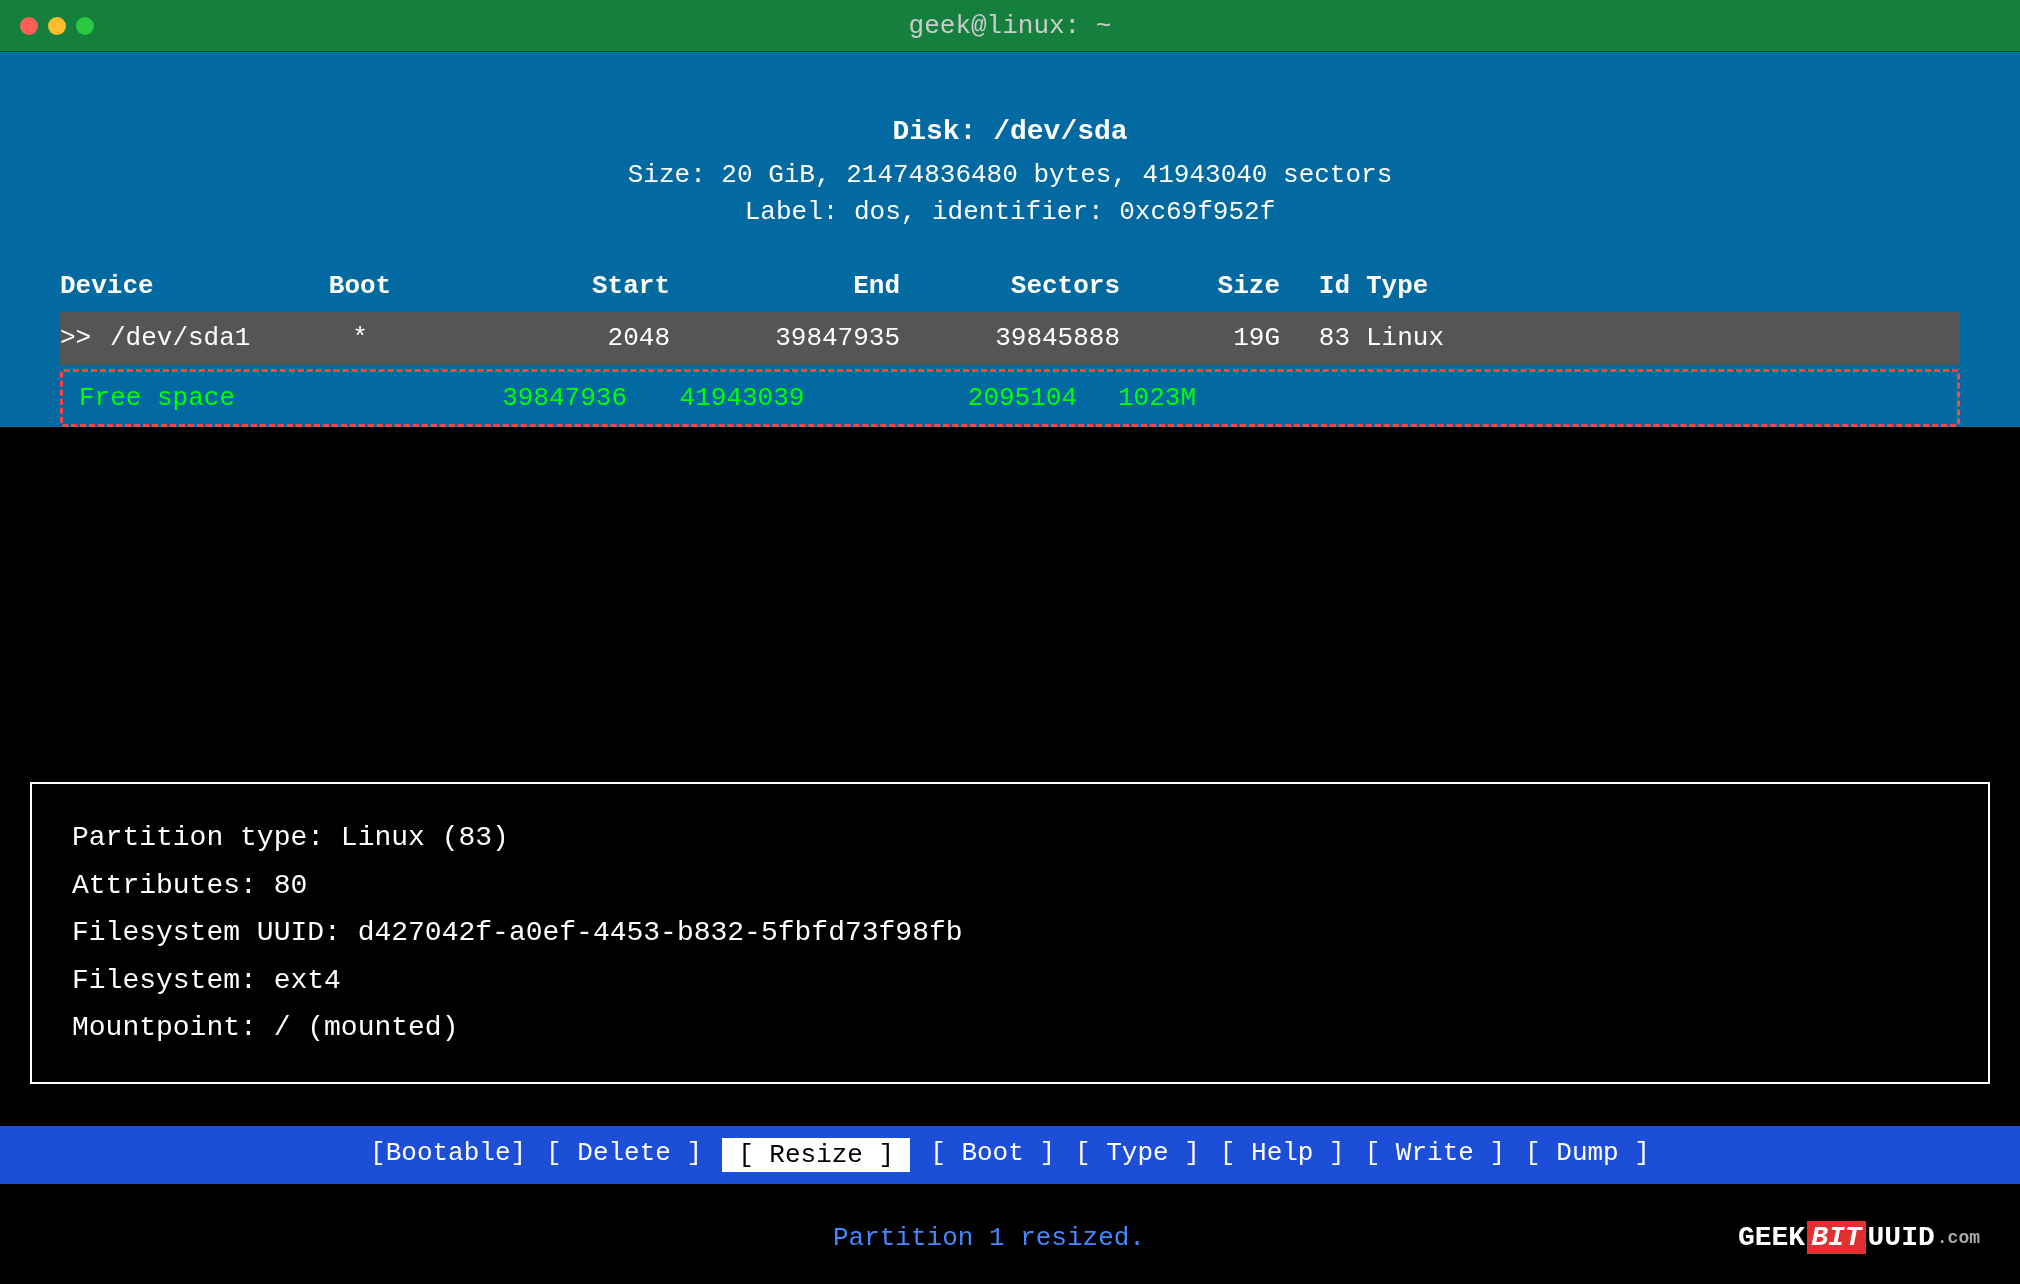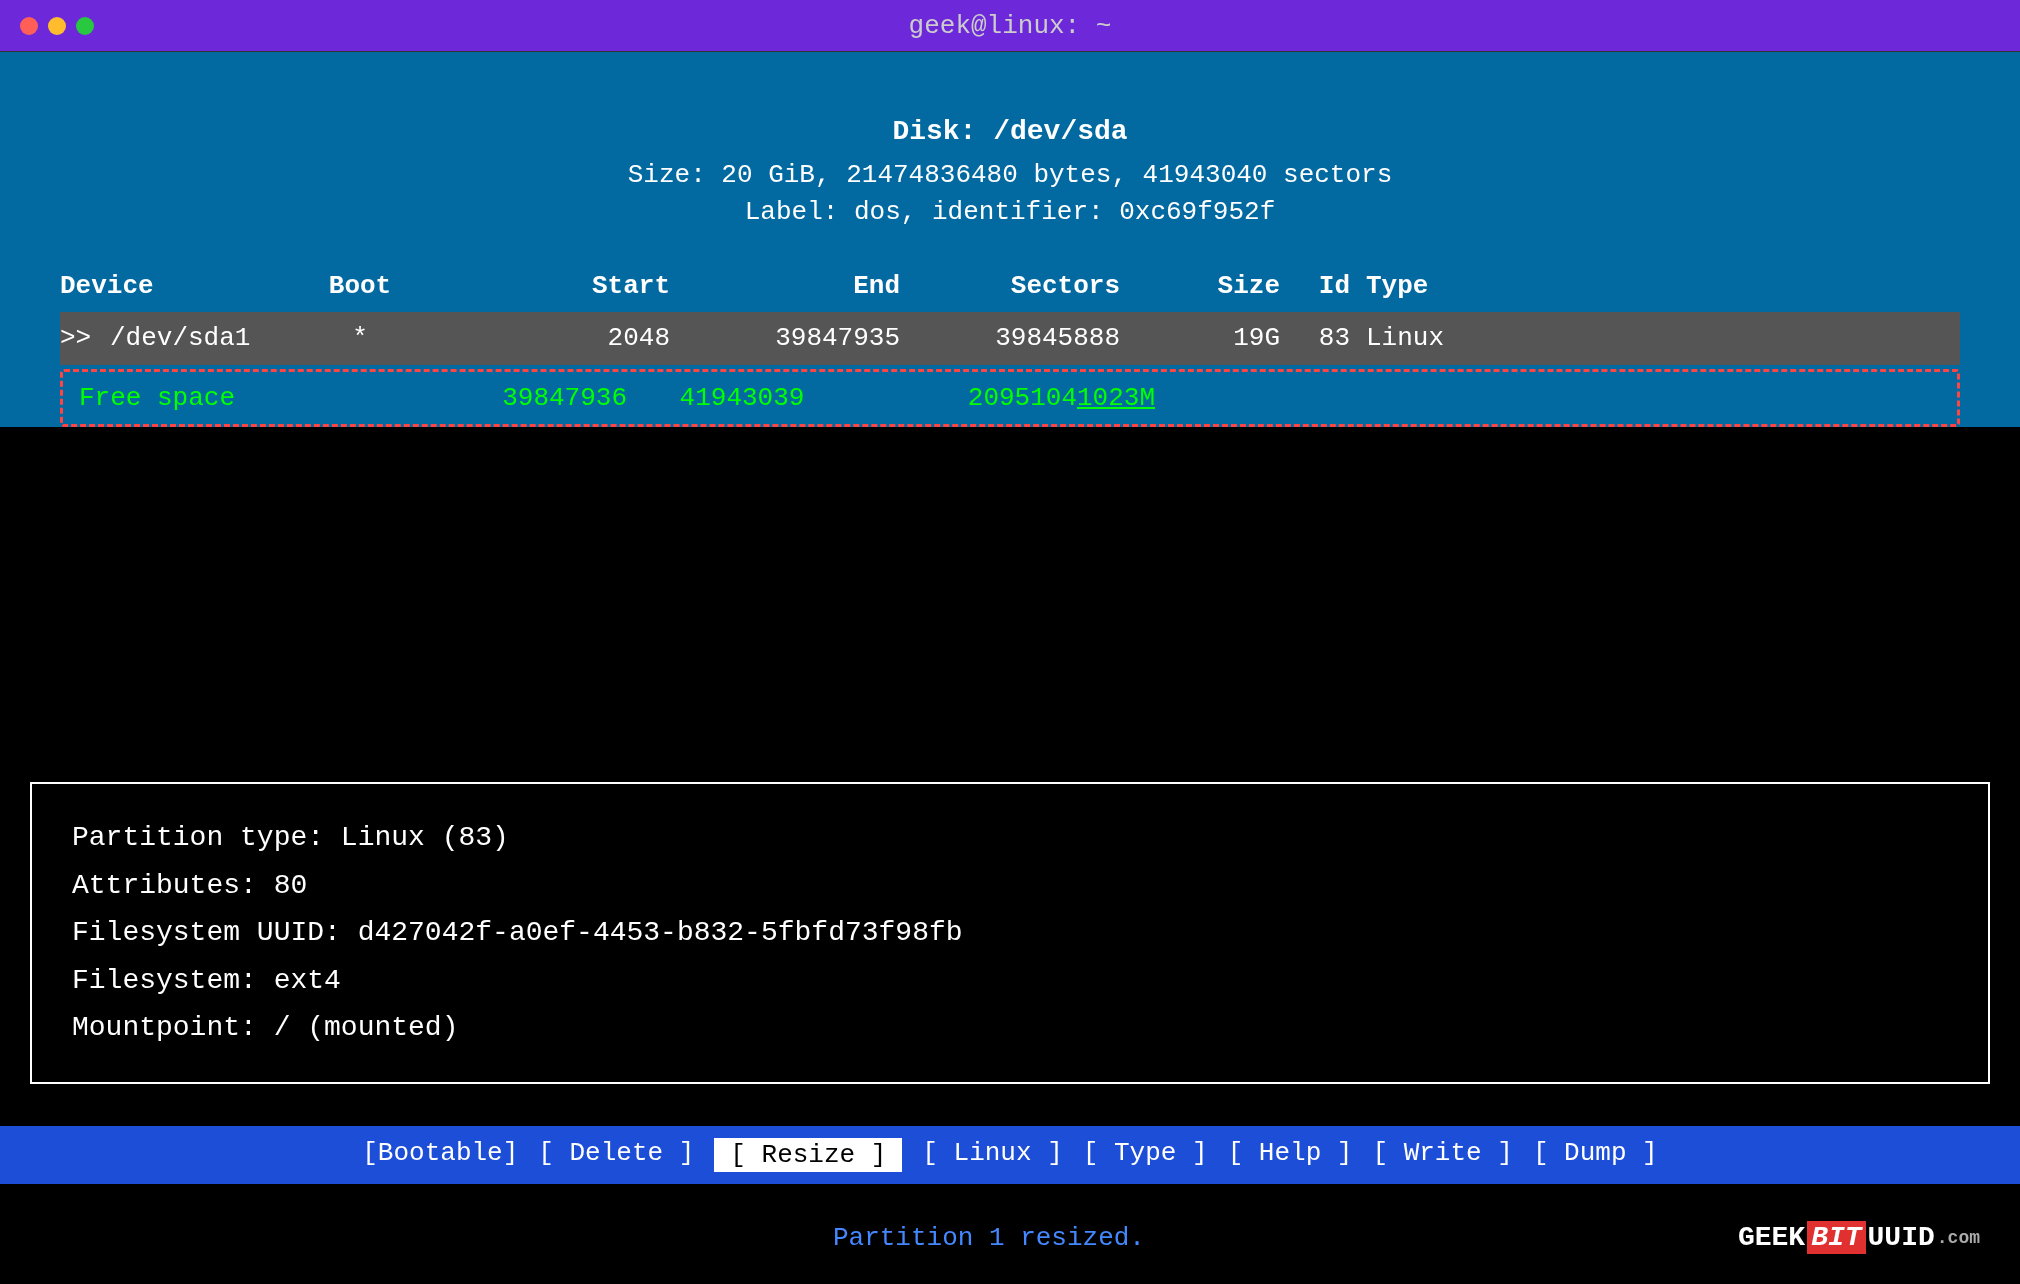--- a/index.html
+++ b/index.html
@@ -8,21 +8,21 @@
       background: #000;
       font-family: 'Courier New', Courier, monospace;
       width: 2020px;
       height: 1284px;
       overflow: hidden;
       position: relative;
     }
 
     
     .titlebar {
-      background: #6d28d9;
+      background: #15803d;
       height: 52px;
       display: flex;
       align-items: center;
       justify-content: center;
       position: relative;
       border-bottom: 1px solid #333;
     }
 
     .titlebar-buttons {
       position: absolute;
@@ -278,21 +278,21 @@
       <div class="selected-id">83</div>
       <div class="selected-type">Linux</div>
     </div>
 
     <div class="free-space-wrapper">
       <div class="free-space-row">
         <div class="free-label">Free space</div>
         <div class="free-start">39847936</div>
         <div style="width:230px; text-align:center;">41943039</div>
         <div style="width:220px; text-align:right;">2095104</div>
-        <div style="width:160px; text-align:left;text-decoration:underline;">1023M</div>
+        <div style="width:160px; text-align:center;">1023M</div>
       </div>
     </div>
 
   </div>
 </div>
 
 <div class="partition-info">
   <div class="partition-info-line">
     <span>Partition type: </span><span>Linux (83)</span>
   </div>
@@ -307,21 +307,21 @@
   </div>
   <div class="partition-info-line">
     <span>     Mountpoint: </span><span>/ (mounted)</span>
   </div>
 </div>
 
 <div class="menu-bar">
   <span class="menu-item">[Bootable]</span>
   <span class="menu-item">[ Delete ]</span>
   <span class="menu-item-active">[ Resize ]</span>
-  <span class="menu-item">[ Linux ]</span>
+  <span class="menu-item">[ Boot ]</span>
   <span class="menu-item">[ Type ]</span>
   <span class="menu-item">[ Help ]</span>
   <span class="menu-item">[ Write ]</span>
   <span class="menu-item">[ Dump ]</span>
 </div>
 
 <div class="status-bar">
   <div style="width:200px;"></div>
   <span class="status-message">Partition 1 resized.</span>
   <div class="logo">

